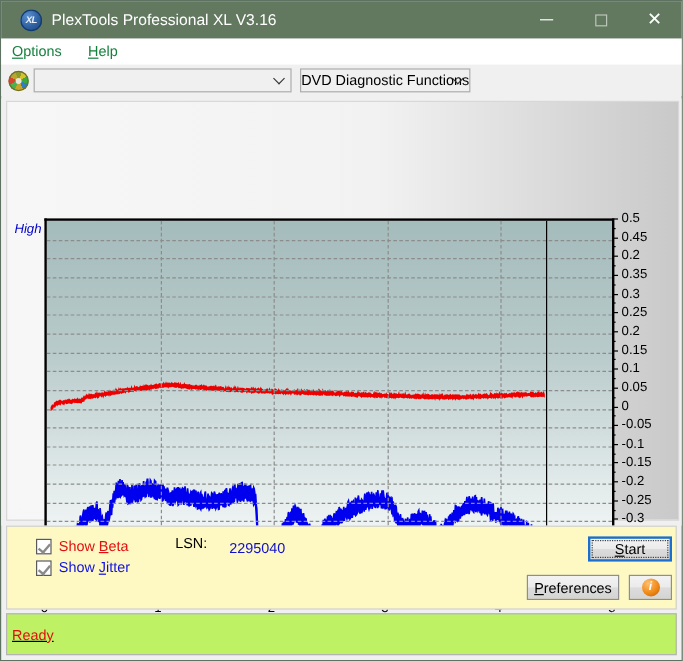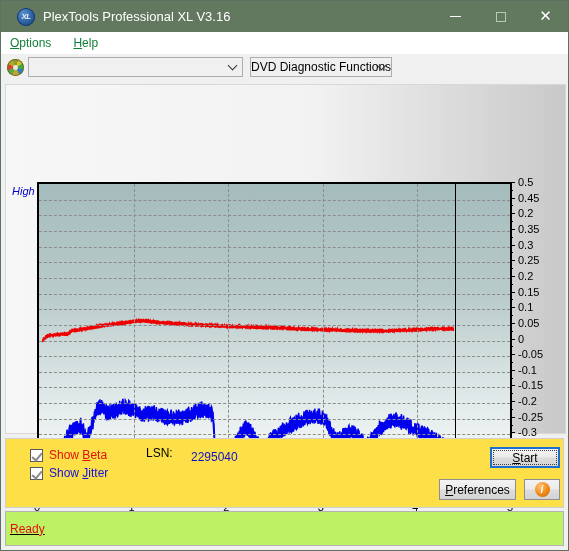--- a/index.html
+++ b/index.html
@@ -243,21 +243,21 @@
   #label-high { left: 6px; top: 100px; }
   #label-low  { left: 9px; top: 397px; }
 
   
   .bottom-panel {
     position: relative;
     flex: 0 0 auto;
     height: 70px;
     margin: 0 4px;
     border: 1px solid #cfcfcf;
-    background: #fde047;
+    background: #fef9c3;
     box-sizing: border-box;
   }
   .cbrow {
     position: absolute;
     display: flex;
     align-items: center;
   }
   #cb-beta { left: 24px; top: 9px; }
   #cb-jitter { left: 24px; top: 27px; }
   .checkbox {

